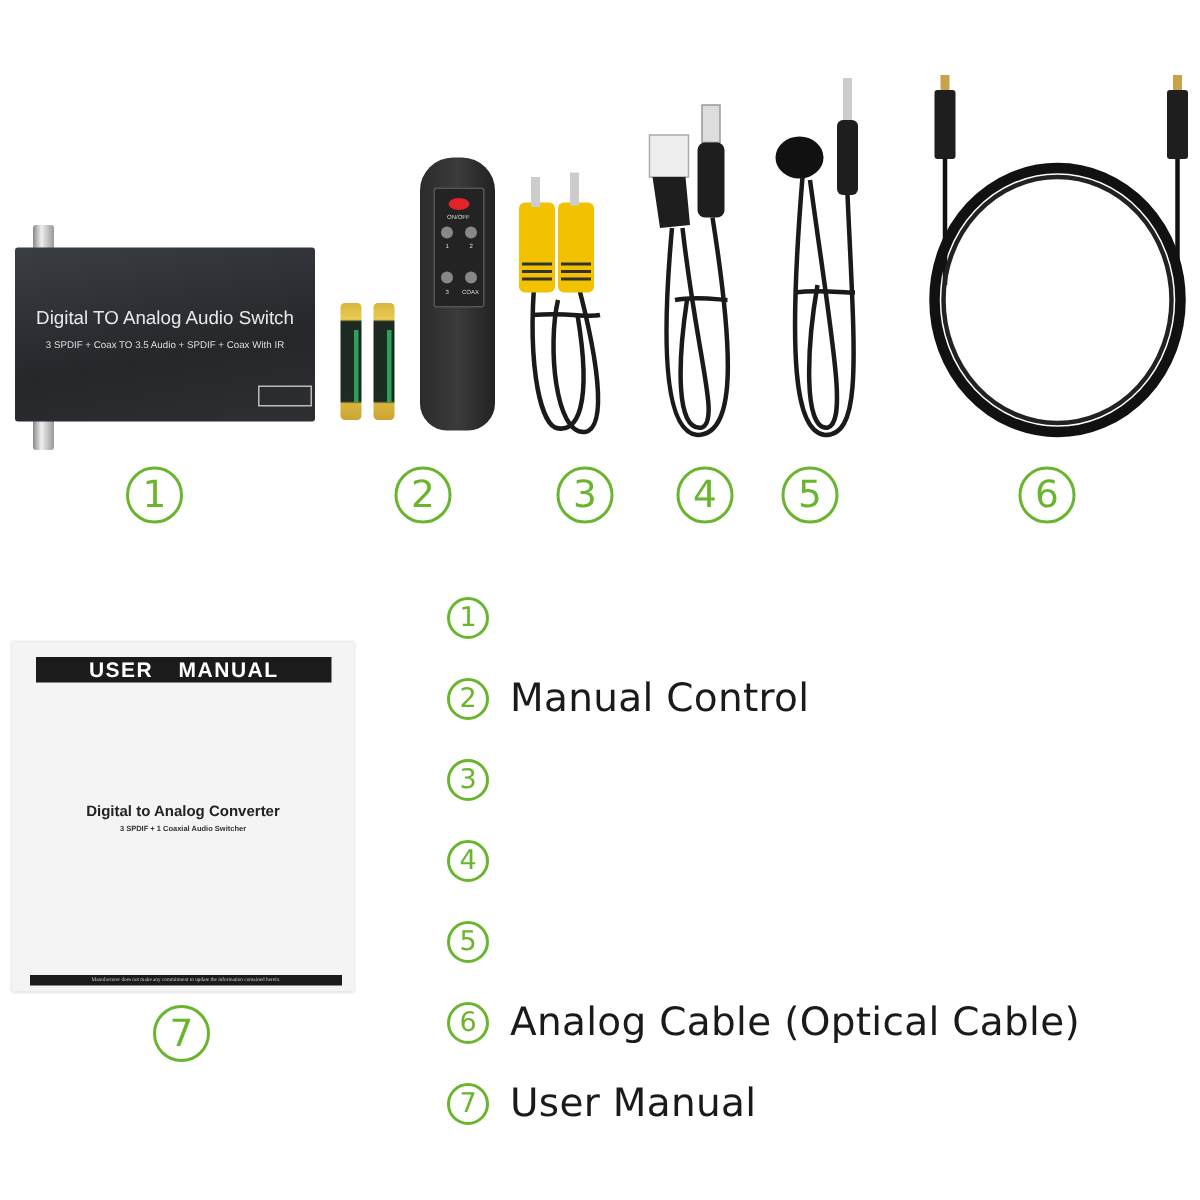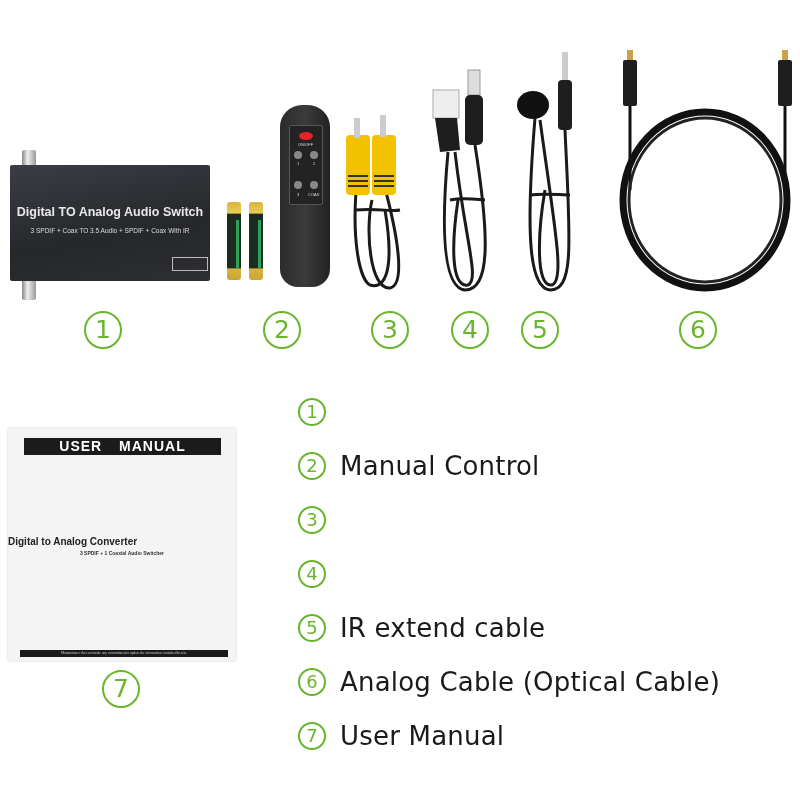--- a/index.html
+++ b/index.html
@@ -4,36 +4,36 @@
 <style>
   html,body{margin:0;padding:0;background:#fff;}
   body{width:800px;height:800px;position:relative;overflow:hidden;font-family:"DejaVu Sans",sans-serif;}
   .abs{position:absolute;}
   .num{position:absolute;width:34px;height:34px;border:2px solid #6ab52e;border-radius:50%;color:#6ab52e;font-size:25px;line-height:34px;text-align:center;font-family:"DejaVu Sans",sans-serif;box-sizing:content-box;}
   .list-item{position:absolute;left:298px;height:34px;display:flex;align-items:center;}
   .list-item .lnum{width:24px;height:24px;border:2px solid #6ab52e;border-radius:50%;color:#6ab52e;font-size:18px;line-height:24px;text-align:center;margin-right:14px;}
   .list-item .ltext{font-size:26px;color:#1a1a1a;letter-spacing:0.2px;white-space:nowrap;}
   
   .box{left:10px;top:165px;width:200px;height:116px;background:linear-gradient(170deg,#3a3d42,#25272b 60%,#2d2f33);border-radius:2px;}
-  .box-title{position:absolute;left:0;right:0;top:40px;text-align:center;color:#e8e8e8;font-weight:bold;font-size:12.5px;font-family:"Liberation Sans",sans-serif;}
+  .box-title{position:absolute;left:0;right:0;top:40px;text-align:center;color:#e8e8e8;font-weight:normal;font-size:12.5px;font-family:"Liberation Sans",sans-serif;}
   .box-sub{position:absolute;left:0;right:0;top:62px;text-align:center;color:#ddd;font-size:6.5px;font-family:"Liberation Sans",sans-serif;}
   .box-logo{position:absolute;left:162px;top:92px;width:34px;height:12px;border:1px solid #bbb;}
   .jack{width:14px;height:22px;background:linear-gradient(90deg,#888,#eee 40%,#999);border-radius:2px;}
   .battery{width:14px;height:78px;border-radius:3px;background:linear-gradient(180deg,#d7b53c 0,#e8cd55 14%,#1c2a22 16%,#1e2b23 84%,#d7b53c 86%,#caa435 100%);}
   .battery:after{content:"";position:absolute;left:9px;top:18px;width:3px;height:48px;background:#2aa25b;}
   
   .remote{left:280px;top:105px;width:50px;height:182px;background:linear-gradient(90deg,#2b2b2b,#3b3b3b 50%,#222);border-radius:22px 22px 18px 18px;}
   .rpanel{position:absolute;left:9px;top:20px;width:32px;height:78px;background:#232323;border:1px solid #555;border-radius:2px;}
   .rbtn-red{position:absolute;left:9px;top:6px;width:14px;height:8px;background:#e4222a;border-radius:50%;}
   .rbtn{position:absolute;width:8px;height:8px;background:#888;border-radius:50%;}
   .rlbl{position:absolute;color:#ddd;font-size:4px;font-family:"Liberation Sans",sans-serif;}
   
   .manual{left:8px;top:428px;width:228px;height:233px;background:#f4f4f4;box-shadow:0 0 2px #ccc;}
   .manual-header{position:absolute;left:16px;top:10px;width:197px;height:17px;background:#1b1b1b;color:#fff;font-weight:bold;font-size:14px;line-height:17px;text-align:center;letter-spacing:1px;word-spacing:12px;font-family:"Liberation Sans",sans-serif;}
-  .manual-title{position:absolute;left:0;right:0;top:108px;text-align:left;font-weight:bold;font-size:10px;color:#222;font-family:"Liberation Sans",sans-serif;}
+  .manual-title{position:absolute;left:0;right:0;top:108px;text-align:center;font-weight:bold;font-size:10px;color:#222;font-family:"Liberation Sans",sans-serif;}
   .manual-sub{position:absolute;left:0;right:0;top:122px;text-align:center;font-weight:bold;font-size:5px;color:#333;font-family:"Liberation Sans",sans-serif;}
   .manual-footer{position:absolute;left:12px;top:222px;width:208px;height:7px;background:#1b1b1b;color:#ccc;font-size:3.5px;line-height:7px;text-align:center;font-family:"Liberation Serif",serif;}
 </style>
 </head>
 <body>
 
 <div class="abs jack" style="left:22px;top:150px;"></div>
 <div class="abs jack" style="left:22px;top:278px;"></div>
 <div class="abs box">
   <div class="box-title">Digital TO Analog Audio Switch</div>
@@ -128,21 +128,20 @@
     <span class="ltext">Manual Control</span>
   </div>
   <div class="list-item" style="top:503px;">
     <span class="lnum">3</span>
   </div>
   <div class="list-item" style="top:557px;">
     <span class="lnum">4</span>
   </div>
   <div class="list-item" style="top:611px;">
     <span class="lnum">5</span>
-    <span class="ltext">IR extend cable</span>
   </div>
   <div class="list-item" style="top:665px;">
     <span class="lnum">6</span>
     <span class="ltext">Analog Cable (Optical Cable)</span>
   </div>
   <div class="list-item" style="top:719px;">
     <span class="lnum">7</span>
     <span class="ltext">User Manual</span>
   </div>
 </div>

